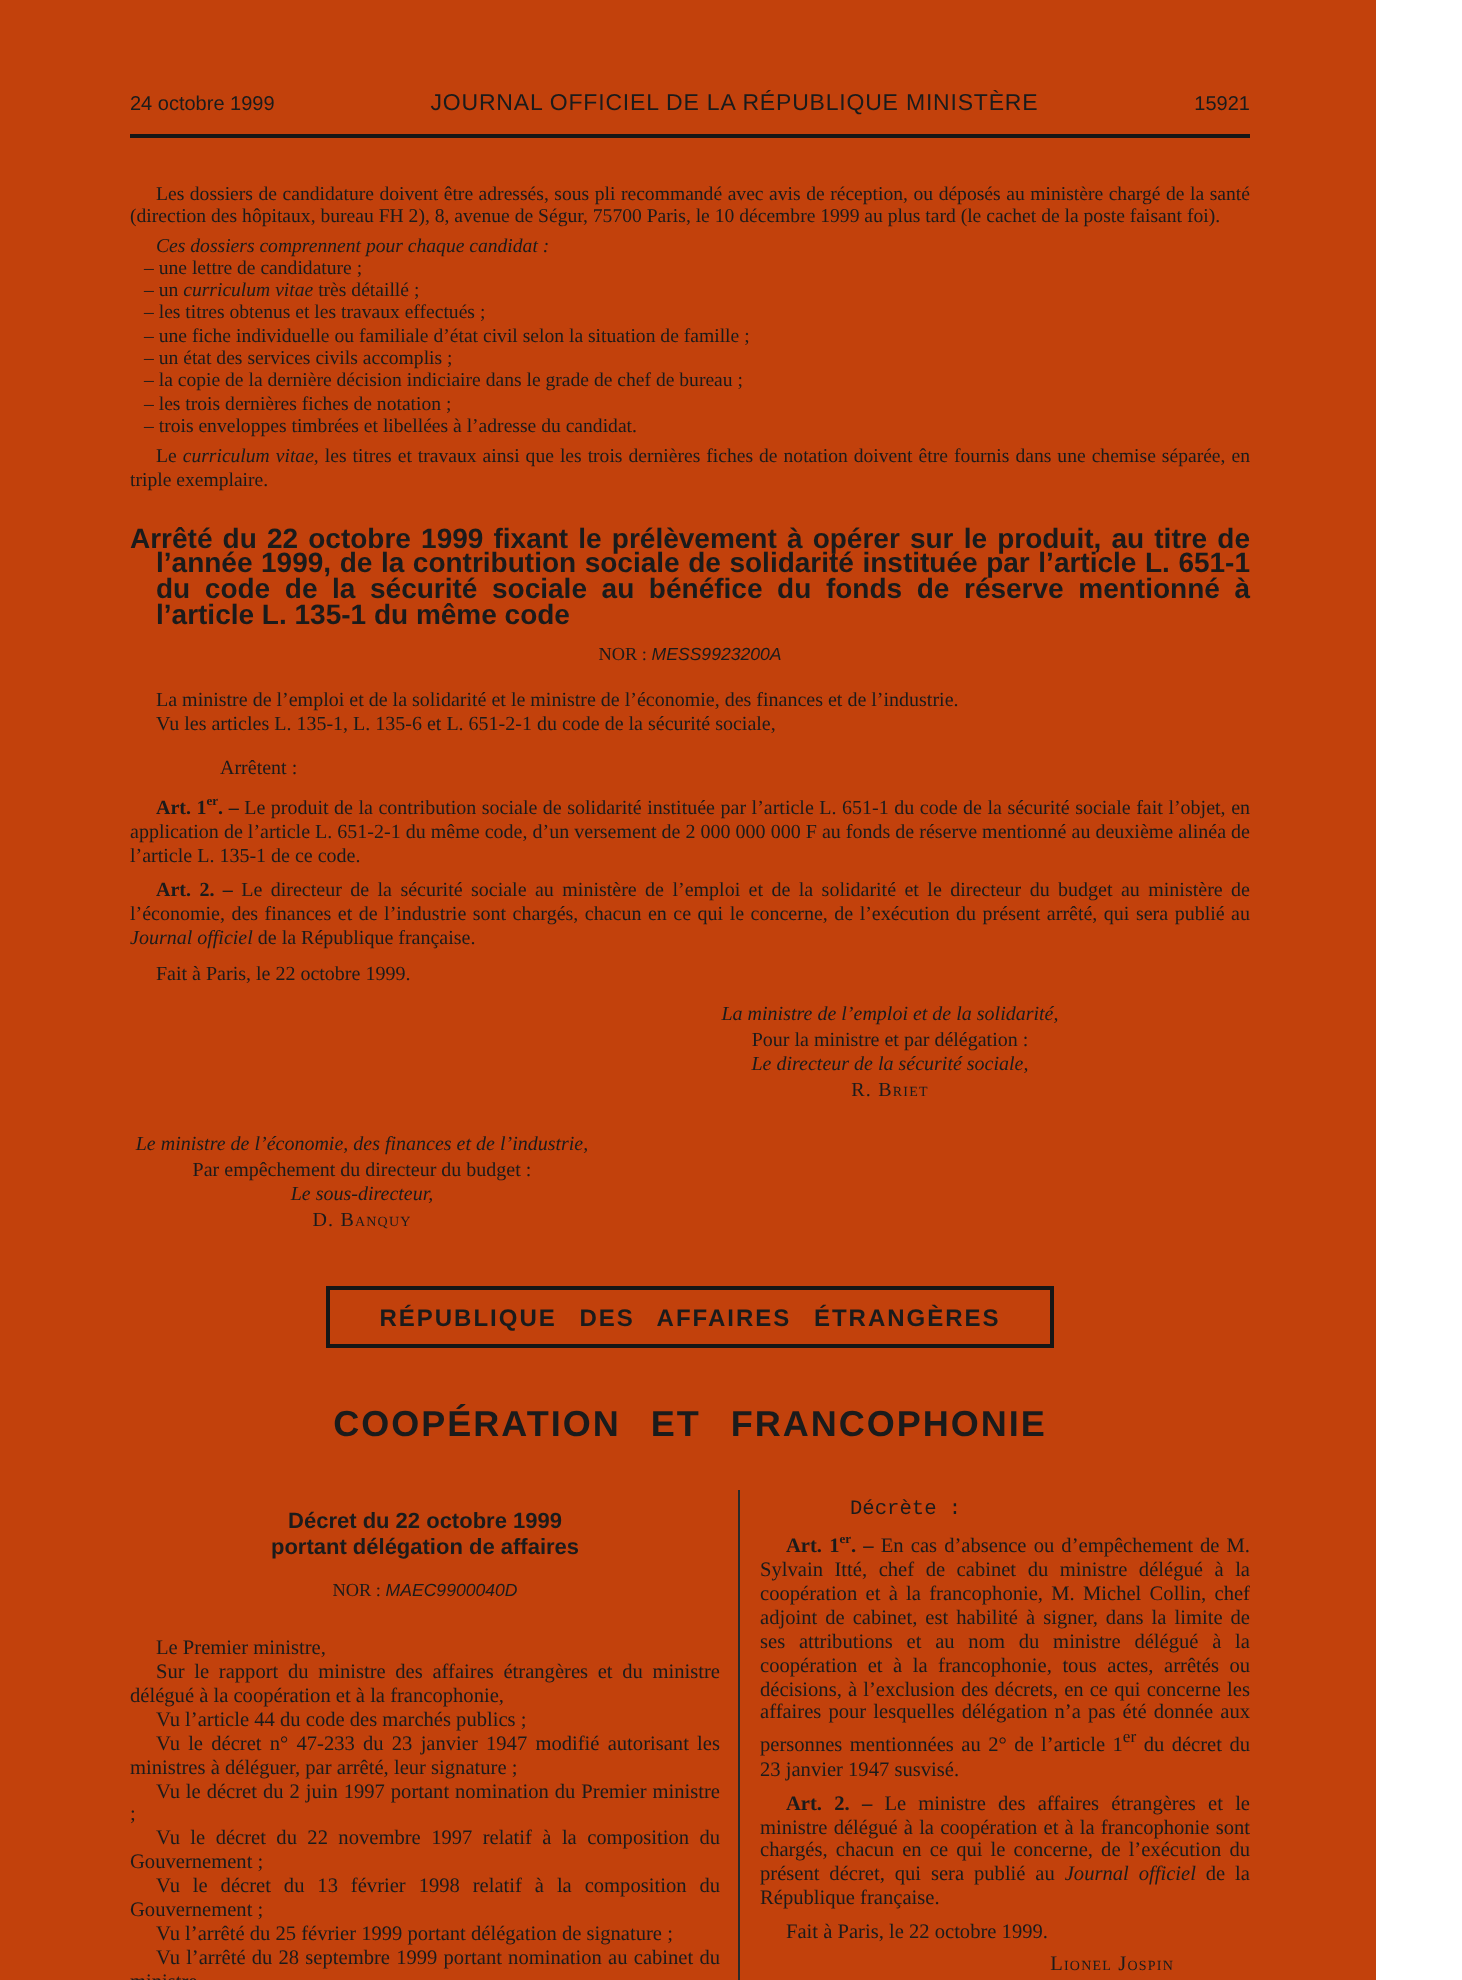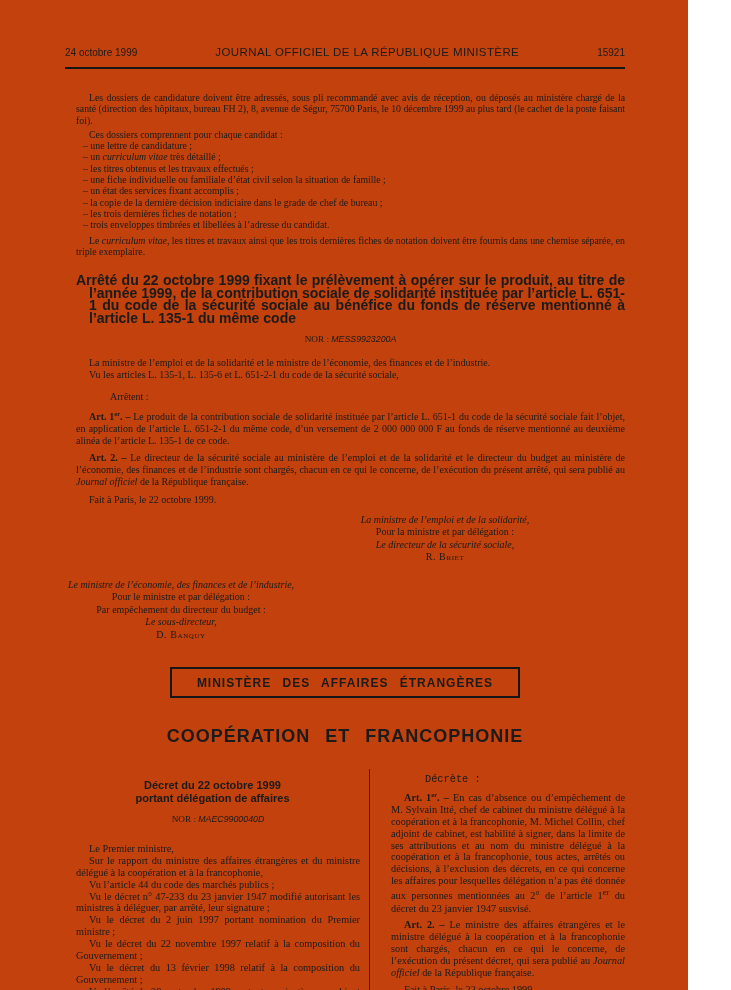--- a/index.html
+++ b/index.html
@@ -13,30 +13,30 @@
   
   .page-header {
     display:flex; justify-content:space-between; align-items:flex-end;
     border-bottom:2px solid #161616; padding-bottom:9px;
     font-family:"Liberation Sans", sans-serif;
   }
   .ph-side { font-size:10px; }
   .ph-title { font-size:11.5px; letter-spacing:.4px; }
 
   
-  p { text-align:justify;margin-left:11px; }
+  p { text-align:justify; }
   .ind { text-indent:13px; }
   .it { font-style:italic; }
   .sc { font-variant:small-caps; letter-spacing:.6px; }
   .artlbl { font-weight:bold; }
   .artlbl sup { font-size:6.5px; vertical-align:super; line-height:0; }
 
   
   .sec-cand { margin-top:23px; font-size:9.8px; line-height:11.3px; }
-  .sec-cand .p2 { margin-top:3px; }
+  .sec-cand .p2 { margin-top:3px;font-style:italic; }
   .items p { text-align:left; padding-left:7px; }
   .sec-cand .p3 { margin-top:4px; }
 
   
   .sec-arrete { font-size:10px; line-height:12px; }
   .arrete-heading {
     margin-top:17px; font-family:"Liberation Sans", sans-serif;
     font-weight:bold; font-size:14px; line-height:12.6px;
     text-align:justify; padding-left:13px; text-indent:-13px;
   }
@@ -91,21 +91,21 @@
   </div>
 
   <div class="sec-cand">
     <p class="ind">Les dossiers de candidature doivent être adressés, sous pli recommandé avec avis de réception, ou déposés au ministère chargé de la santé (direction des hôpitaux, bureau FH 2), 8, avenue de Ségur, 75700 Paris, le 10 décembre 1999 au plus tard (le cachet de la poste faisant foi).</p>
     <p class="ind p2">Ces dossiers comprennent pour chaque candidat :</p>
     <div class="items">
       <p><span>–  une lettre de candidature ;</span><i class="it"></i><span></span></p>
       <p><span>–  un </span><i class="it">curriculum vitae</i><span> très détaillé ;</span></p>
       <p><span>–  les titres obtenus et les travaux effectués ;</span><i class="it"></i><span></span></p>
       <p><span>–  une fiche individuelle ou familiale d’état civil selon la situation de famille ;</span><i class="it"></i><span></span></p>
-      <p><span>–  un état des services fixant accomplis ;</span><i class="it"></i><span></span></p>
+      <p><span>–  un état des services civils accomplis ;</span><i class="it"></i><span></span></p>
       <p><span>–  la copie de la dernière décision indiciaire dans le grade de chef de bureau ;</span><i class="it"></i><span></span></p>
       <p><span>–  les trois dernières fiches de notation ;</span><i class="it"></i><span></span></p>
       <p><span>–  trois enveloppes timbrées et libellées à l’adresse du candidat.</span><i class="it"></i><span></span></p>
     </div>
     <p class="ind p3"><span>Le </span><i class="it">curriculum vitae</i><span>, les titres et travaux ainsi que les trois dernières fiches de notation doivent être fournis dans une chemise séparée, en triple exemplaire.</span></p>
   </div>
 
   <div class="sec-arrete">
     <p class="arrete-heading">Arrêté du 22 octobre 1999 fixant le prélèvement à opérer sur le produit, au titre de l’année 1999, de la contribution sociale de solidarité instituée par l’article L. 651-1 du code de la sécurité sociale au bénéfice du fonds de réserve mentionné à l’article L. 135-1 du même code</p>
     <p class="nor"><span>NOR : </span><span class="nor-value">MESS9923200A</span></p>
@@ -118,48 +118,48 @@
 
     <div class="sig-right">
       <div class="it">La ministre de l’emploi et de la solidarité,</div>
       <div>Pour la ministre et par délégation :</div>
       <div class="it">Le directeur de la sécurité sociale,</div>
       <div class="sc">R. Briet</div>
     </div>
 
     <div class="sig-left">
       <div class="it">Le ministre de l’économie, des finances et de l’industrie,</div>
-      <div>Pour le ministre et par délégation :</div>
       <div>Par empêchement du directeur du budget :</div>
       <div class="it">Le sous-directeur,</div>
       <div class="sc">D. Banquy</div>
     </div>
   </div>
 
   <div class="ministry-wrap">
-    <div class="ministry-box">MINISTÈRE DES AFFAIRES ÉTRANGÈRES</div>
+    <div class="ministry-box">RÉPUBLIQUE DES AFFAIRES ÉTRANGÈRES</div>
   </div>
 
   <div class="section-title">COOPÉRATION ET FRANCOPHONIE</div>
 
   <div class="columns">
 
     <div class="col-left">
       <div class="decree-title">
         <div>Décret du 22 octobre 1999</div>
         <div>portant délégation de affaires</div>
       </div>
       <p class="nor"><span>NOR : </span><span class="nor-value">MAEC9900040D</span></p>
       <p class="ind pfirst">Le Premier ministre,</p>
       <p class="ind">Sur le rapport du ministre des affaires étrangères et du ministre délégué à la coopération et à la francophonie,</p>
       <p class="ind">Vu l’article 44 du code des marchés publics ;</p>
       <p class="ind">Vu le décret n° 47-233 du 23 janvier 1947 modifié autorisant les ministres à déléguer, par arrêté, leur signature ;</p>
       <p class="ind">Vu le décret du 2 juin 1997 portant nomination du Premier ministre ;</p>
       <p class="ind">Vu le décret du 22 novembre 1997 relatif à la composition du Gouvernement ;</p>
       <p class="ind">Vu le décret du 13 février 1998 relatif à la composition du Gouvernement ;</p>
+      <p class="ind">Vu l’arrêté du 25 février 1999 portant délégation de signature ;</p>
       <p class="ind">Vu l’arrêté du 28 septembre 1999 portant nomination au cabinet du ministre,</p>
     </div>
 
     <div class="col-right">
       <p class="decrete">Décrète :</p>
       <p class="ind art"><span class="artlbl"><span>Art. 1</span><sup>er</sup><span>. – </span></span><span>En cas d’absence ou d’empêchement de M. Sylvain Itté, chef de cabinet du ministre délégué à la coopération et à la francophonie, M. Michel Collin, chef adjoint de cabinet, est habilité à signer, dans la limite de ses attributions et au nom du ministre délégué à la coopération et à la francophonie, tous actes, arrêtés ou décisions, à l’exclusion des décrets, en ce qui concerne les affaires pour lesquelles délégation n’a pas été donnée aux personnes mentionnées au 2° de l’article 1</span><sup>er</sup><span> du décret du 23 janvier 1947 susvisé.</span></p>
       <p class="ind art"><span class="artlbl">Art. 2. – </span><span>Le ministre des affaires étrangères et le ministre délégué à la coopération et à la francophonie sont chargés, chacun en ce qui le concerne, de l’exécution du présent décret, qui sera publié au </span><i class="it">Journal officiel</i><span> de la République française.</span></p>
       <p class="ind fait">Fait à Paris, le 22 octobre 1999.</p>
       <div class="sig-jospin sc">Lionel Jospin</div>
       <div class="sig-block-a">

